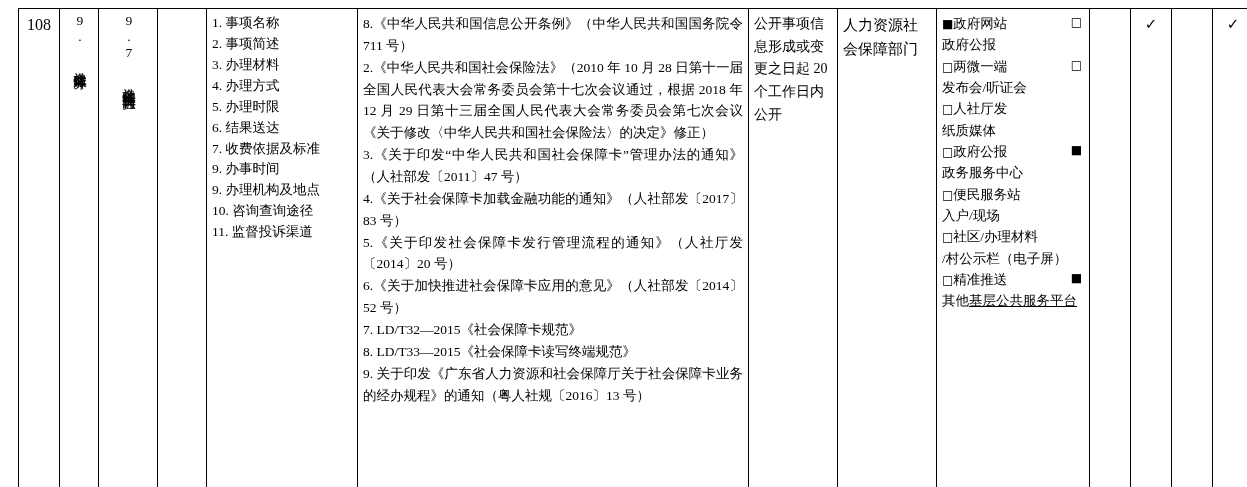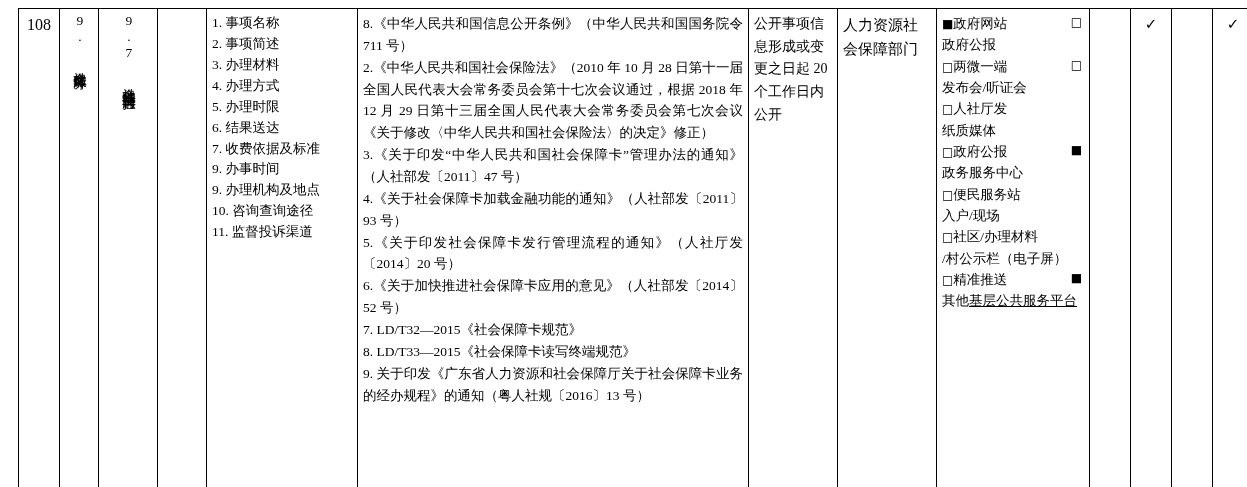--- a/index.html
+++ b/index.html
@@ -132,21 +132,21 @@
           <p>10. 咨询查询途径</p>
           <p>11. 监督投诉渠道</p>
         </div>
       </td>
 
       <td class="c-basis">
         <div class="basis">
           <p>8.《中华人民共和国信息公开条例》（中华人民共和国国务院令 711 号）</p>
           <p>2.《中华人民共和国社会保险法》（2010 年 10 月 28 日第十一届全国人民代表大会常务委员会第十七次会议通过，根据 2018 年 12 月 29 日第十三届全国人民代表大会常务委员会第七次会议《关于修改〈中华人民共和国社会保险法〉的决定》修正）</p>
           <p>3.《关于印发“中华人民共和国社会保障卡”管理办法的通知》（人社部发〔2011〕47 号）</p>
-          <p>4.《关于社会保障卡加载金融功能的通知》（人社部发〔2011〕93 号）</p>
+          <p>4.《关于社会保障卡加载金融功能的通知》（人社部发〔2017〕83 号）</p>
           <p>5.《关于印发社会保障卡发行管理流程的通知》（人社厅发〔2014〕20 号）</p>
           <p>6.《关于加快推进社会保障卡应用的意见》（人社部发〔2014〕52 号）</p>
           <p>7. LD/T32—2015《社会保障卡规范》</p>
           <p>8. LD/T33—2015《社会保障卡读写终端规范》</p>
           <p>9. 关于印发《广东省人力资源和社会保障厅关于社会保障卡业务的经办规程》的通知（粤人社规〔2016〕13 号）</p>
         </div>
       </td>
 
       <td class="c-time">
         <div class="time">公开事项信息形成或变更之日起 20 个工作日内公开</div>

